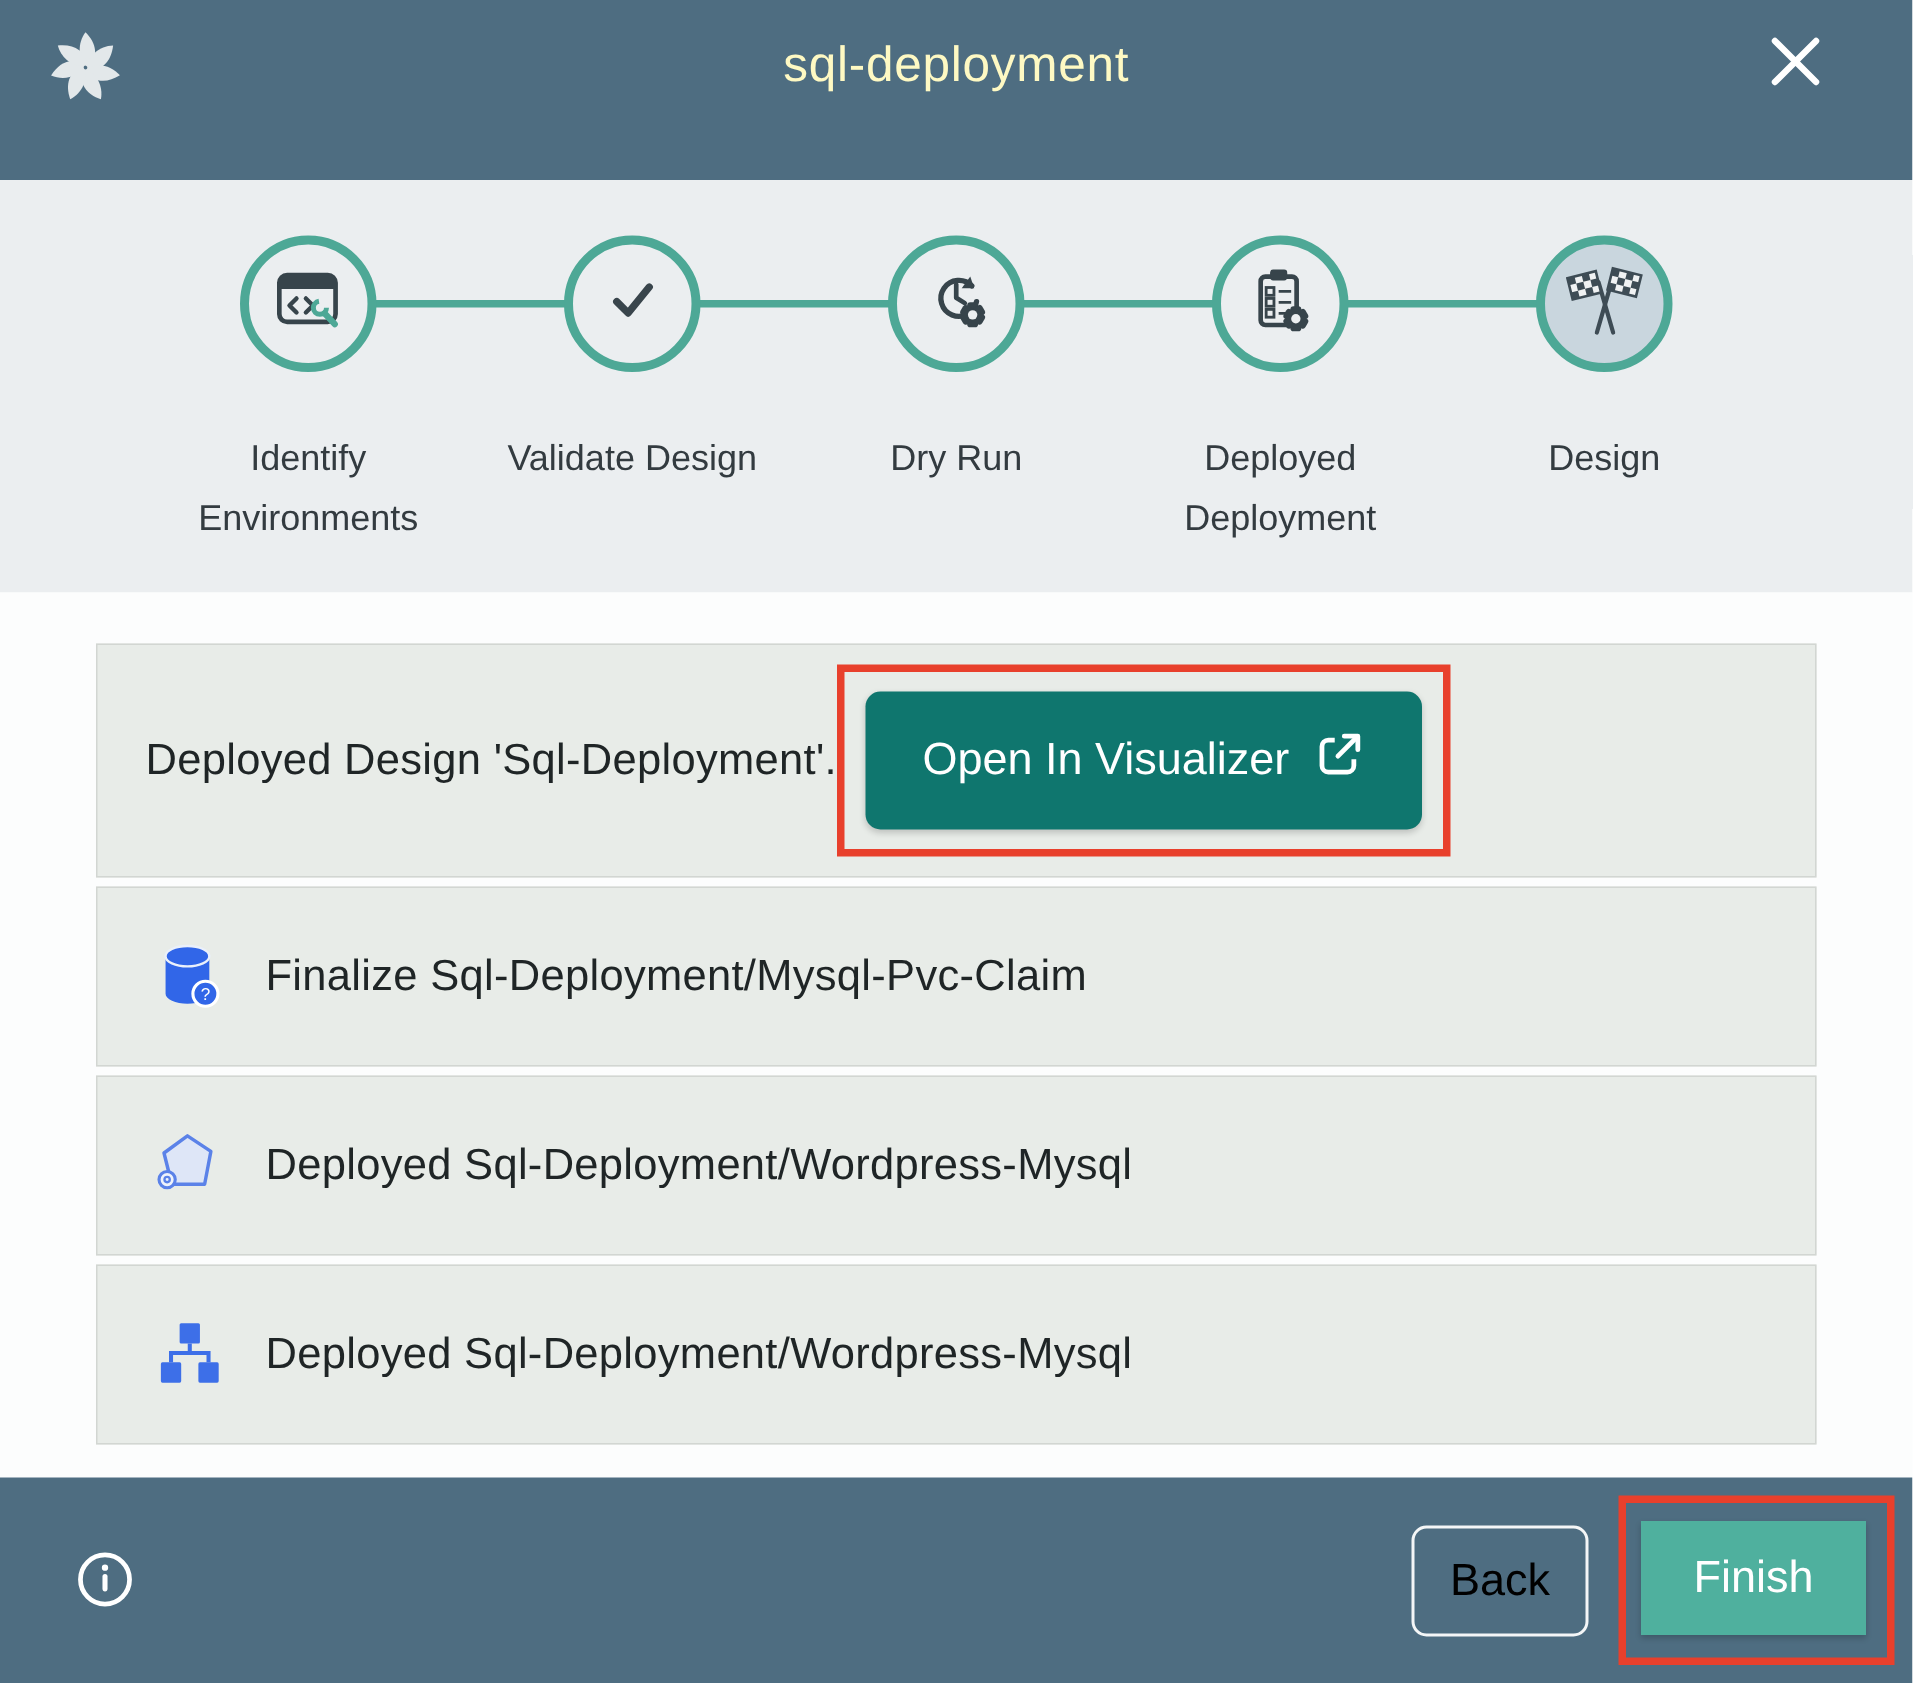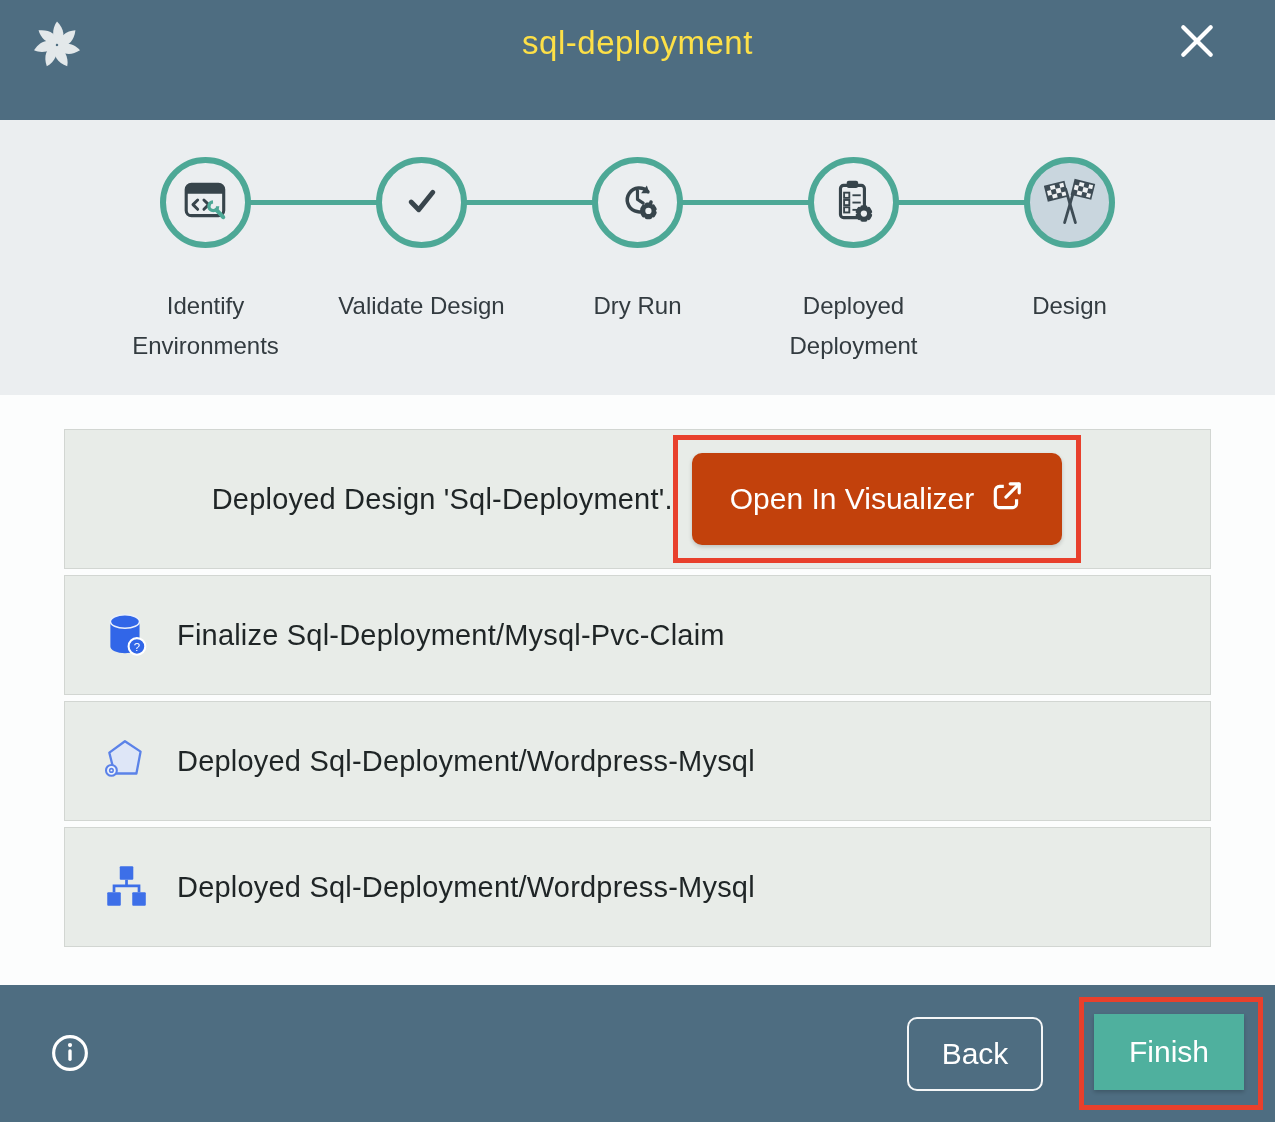--- a/index.html
+++ b/index.html
@@ -3,50 +3,50 @@
 <meta charset="utf-8">
 <style>
   * { margin:0; padding:0; box-sizing:border-box; }
   html,body { width:1275px; height:1122px; }
   body { font-family:"Liberation Sans", sans-serif; background:#fff; }
   .modal { width:1275px; height:1122px; display:flex; flex-direction:column; overflow:hidden; position:relative; }
 
   
   .hdr { height:120px; background:#4E6D81; display:flex; align-items:flex-start; position:relative; flex:0 0 auto; }
   .logo { position:absolute; left:28px; top:16px; width:58px; height:58px; }
-  .hdr-title { position:absolute; left:0; right:0; top:24px; text-align:center; color:#fde047; font-size:33px; letter-spacing:.5px; }
+  .hdr-title { position:absolute; left:0; right:0; top:24px; text-align:center; color:#fef9c3; font-size:33px; letter-spacing:.5px; }
   .close-btn { position:absolute; right:58px; top:22px; width:40px; height:40px; background:none; border:none; cursor:pointer; }
 
   
   .stepper { background:#EBEEF0; height:275px; flex:0 0 auto; padding-top:37px; }
   .steps-row { width:1080px; margin:0 auto; position:relative; display:flex; }
   .connector { position:absolute; top:43px; left:108px; right:108px; height:5px; background:#4DA896; }
   .step { width:216px; display:flex; flex-direction:column; align-items:center; position:relative; }
   .circle { width:91px; height:91px; border-radius:50%; border:6px solid #4DA896; background:#EBEEF0; display:flex; align-items:center; justify-content:center; }
   .step.active .circle { background:#C9D6DE; }
   .step-label { margin-top:38px; font-size:24px; color:#333B40; text-align:center; line-height:40px; max-width:200px; }
 
   
   .content { background:#FCFDFD; flex:1 1 auto; padding:34px 64px 0 64px; }
   .row { background:#E8ECE8; border:1px solid #D2D6D2; display:flex; align-items:center; }
   .row + .row { margin-top:6px; }
-  .row-main { height:140px; padding:0 14px 0 32px; justify-content:center; }
+  .row-main { height:156px; padding:0 14px 0 32px; justify-content:flex-start; }
   .row-item { height:120px; padding-left:36px; }
   .row-text { font-size:29px; color:#1F2526; letter-spacing:.2px; }
   .row-icon { width:50px; height:50px; margin-right:26px; flex:0 0 auto; }
 
   .red-box { border:5px solid #E8402C; }
   .viz-wrap { padding:13px 14px; }
-  .btn-viz { display:flex; align-items:center; gap:16px; background:#c2410c; color:#fff; border:none; border-radius:10px; height:92px; padding:0 38px; font-size:30px; font-family:inherit; cursor:pointer; box-shadow:0 2px 4px rgba(0,0,0,.18); }
+  .btn-viz { display:flex; align-items:center; gap:16px; background:#0f766e; color:#fff; border:none; border-radius:10px; height:92px; padding:0 38px; font-size:30px; font-family:inherit; cursor:pointer; box-shadow:0 2px 4px rgba(0,0,0,.18); }
 
   
   .ftr { height:137px; background:#4E6D81; flex:0 0 auto; display:flex; align-items:center; padding:0 12px 0 50px; }
   .info-btn { background:none; border:none; width:40px; height:40px; cursor:pointer; }
   .ftr-spacer { flex:1; }
-  .btn-back { width:136px; height:74px; background:transparent; border:2px solid #F4F6F7; border-radius:10px; color:#ffffff; font-size:30px; font-family:inherit; cursor:pointer; margin-right:36px; }
+  .btn-back { width:118px; height:74px; background:transparent; border:2px solid #F4F6F7; border-radius:10px; color:#000000; font-size:30px; font-family:inherit; cursor:pointer; margin-right:20px; }
   .finish-wrap { padding:12px 14px 15px 10px; }
   .btn-finish { width:150px; height:76px; background:#4FB09E; border:none; border-radius:0; color:#fff; font-size:30px; font-family:inherit; cursor:pointer; box-shadow:0 2px 4px rgba(0,0,0,.2); }
 </style>
 </head>
 <body>
 
 <div class="modal">
 
   <div class="hdr">
     <span class="logo">

